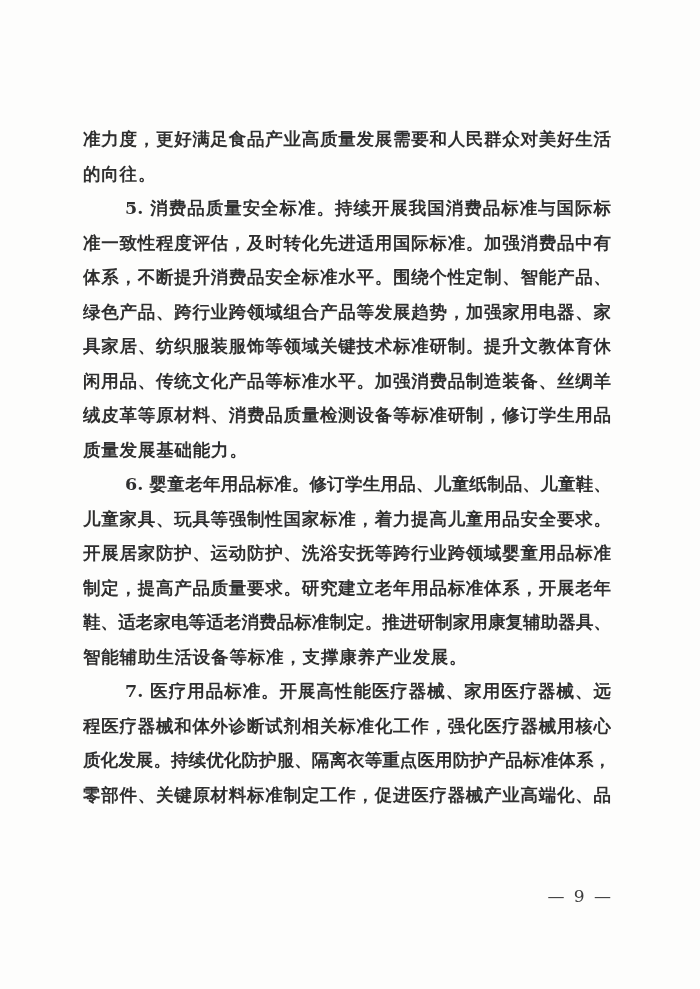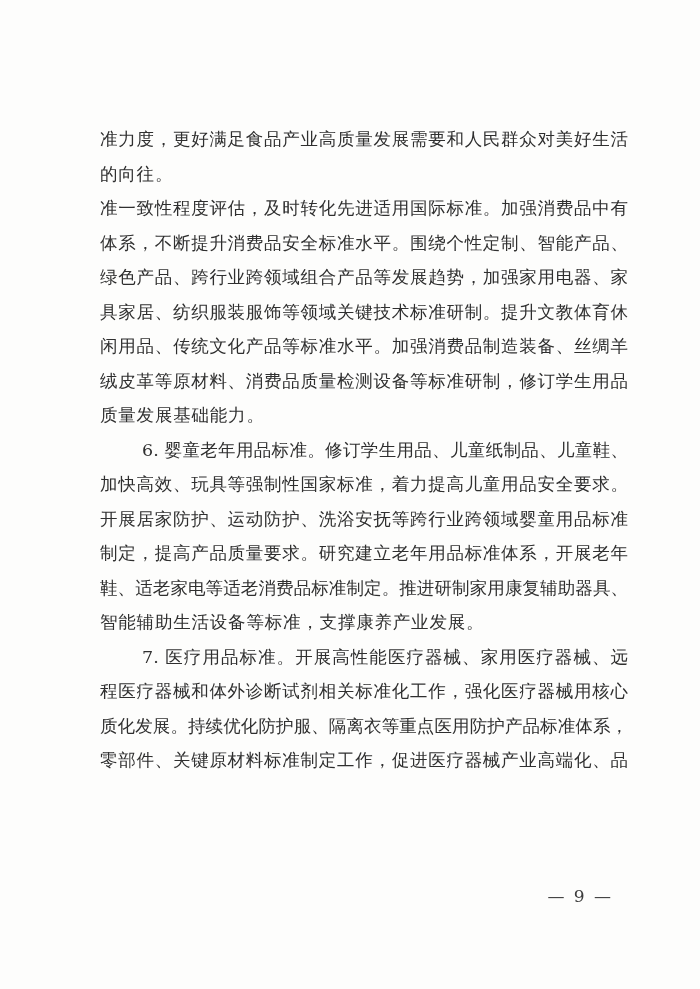--- a/index.html
+++ b/index.html
@@ -11,23 +11,24 @@
     position: relative;
     width: 700px;
     height: 989px;
     background: #fdfdfc;
     font-family: "DejaVu Serif", "Liberation Serif", serif;
     color: #2f2f2f;
     overflow: hidden;
   }
   .text-block {
     position: absolute;
-    left: 100px;
+    left: 83px;
     top: 122px;
     width: 528px;
+    font-weight: bold;
   }
   .line {
     height: 34.5px;
     line-height: 34.5px;
     font-size: 17.5px;
     overflow: hidden;
     white-space: nowrap;
     text-align: justify;
     text-align-last: justify;
     text-justify: inter-character;
@@ -51,29 +52,30 @@
     white-space: nowrap;
   }
 </style>
 </head>
 <body>
 
 <div class="page">
   <div class="text-block">
       <div class="line body">准力度，更好满足食品产业高质量发展需要和人民群众对美好生活</div>
       <div class="line para-end">的向往。</div>
+      <div class="line body-indent">5. 消费品质量安全标准。持续开展我国消费品标准与国际标</div>
       <div class="line body">准一致性程度评估，及时转化先进适用国际标准。加强消费品中有</div>
       <div class="line body">体系，不断提升消费品安全标准水平。围绕个性定制、智能产品、</div>
       <div class="line body">绿色产品、跨行业跨领域组合产品等发展趋势，加强家用电器、家</div>
       <div class="line body">具家居、纺织服装服饰等领域关键技术标准研制。提升文教体育休</div>
       <div class="line body">闲用品、传统文化产品等标准水平。加强消费品制造装备、丝绸羊</div>
       <div class="line body">绒皮革等原材料、消费品质量检测设备等标准研制，修订学生用品</div>
       <div class="line para-end">质量发展基础能力。</div>
       <div class="line body-indent">6. 婴童老年用品标准。修订学生用品、儿童纸制品、儿童鞋、</div>
-      <div class="line body">加快高效、玩具等强制性国家标准，着力提高儿童用品安全要求。</div>
+      <div class="line body">儿童家具、玩具等强制性国家标准，着力提高儿童用品安全要求。</div>
       <div class="line body">开展居家防护、运动防护、洗浴安抚等跨行业跨领域婴童用品标准</div>
       <div class="line body">制定，提高产品质量要求。研究建立老年用品标准体系，开展老年</div>
       <div class="line body">鞋、适老家电等适老消费品标准制定。推进研制家用康复辅助器具、</div>
       <div class="line para-end">智能辅助生活设备等标准，支撑康养产业发展。</div>
       <div class="line body-indent">7. 医疗用品标准。开展高性能医疗器械、家用医疗器械、远</div>
       <div class="line body">程医疗器械和体外诊断试剂相关标准化工作，强化医疗器械用核心</div>
       <div class="line body">质化发展。持续优化防护服、隔离衣等重点医用防护产品标准体系，</div>
       <div class="line body">零部件、关键原材料标准制定工作，促进医疗器械产业高端化、品</div>
     </div>
   <div class="page-number">— 9 —</div>

